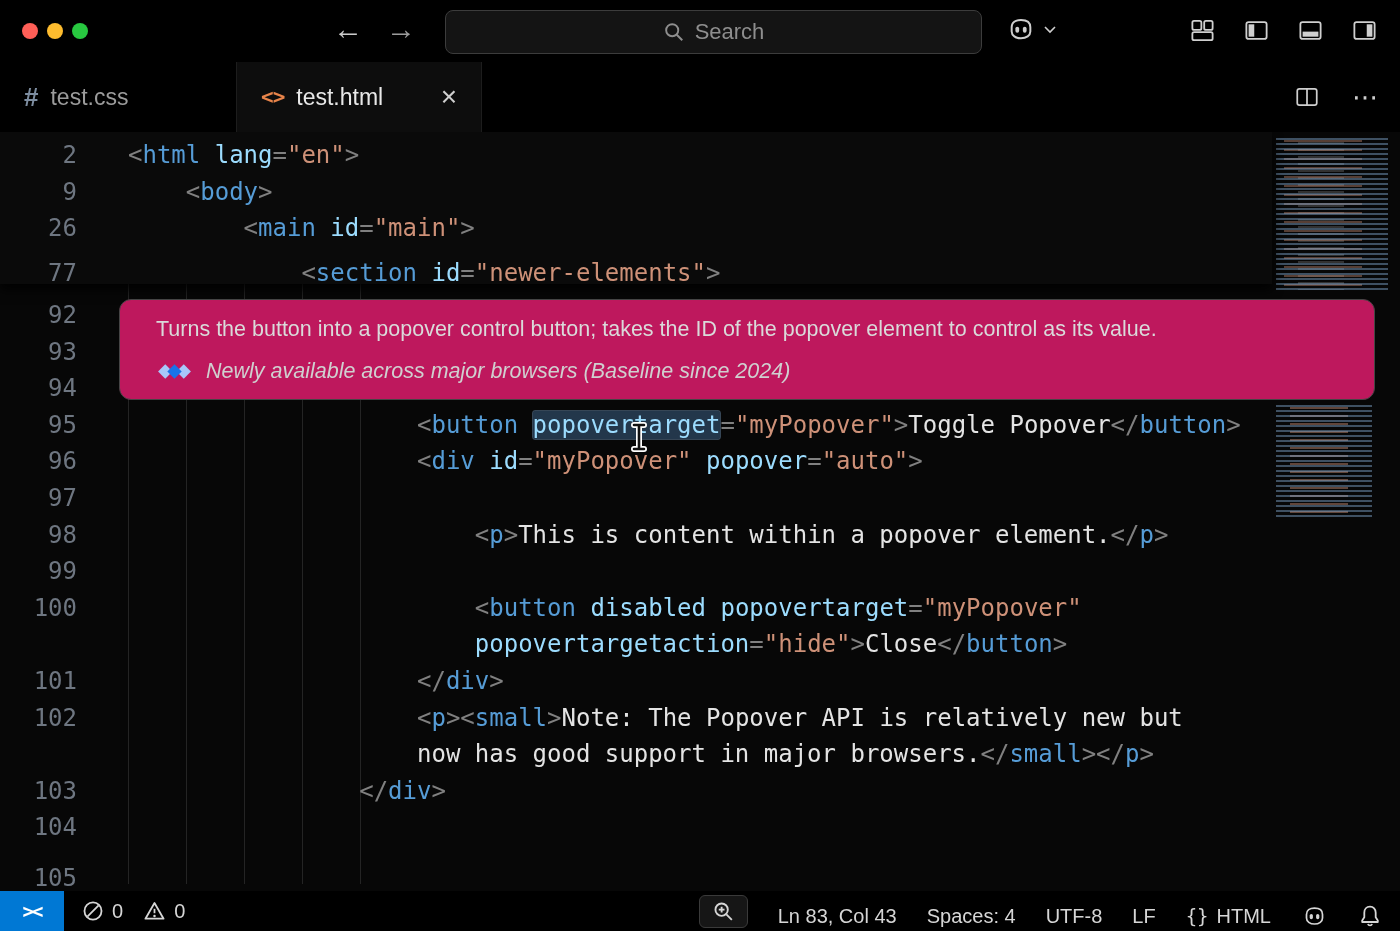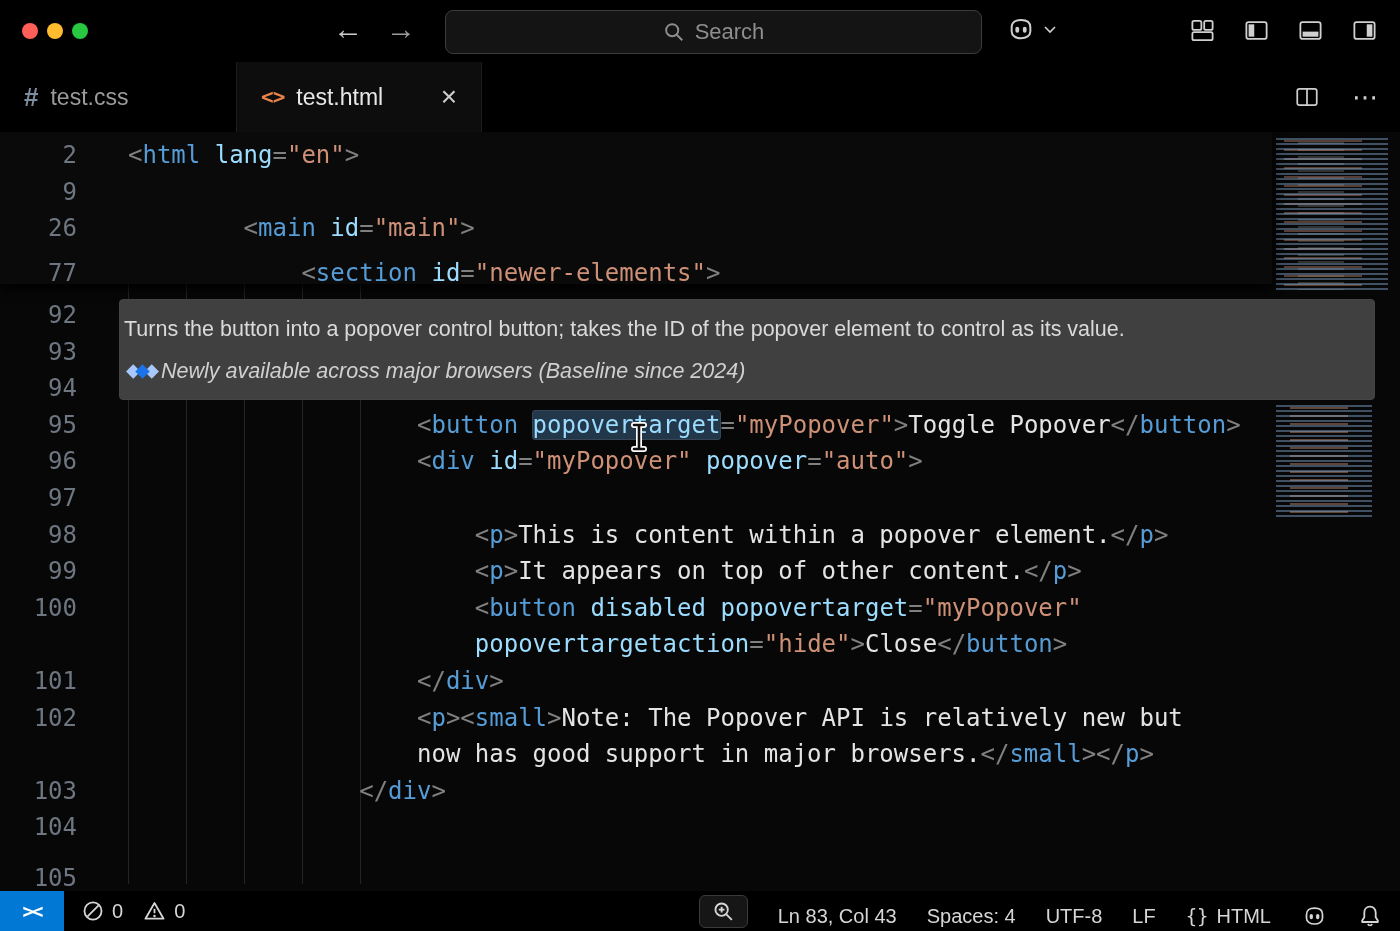--- a/index.html
+++ b/index.html
@@ -57,24 +57,24 @@
     background-position:0 0,8px 2px,22px 4px;}
   .mm-b2{top:273px;height:112px;
     background-image:
       repeating-linear-gradient(180deg, rgba(130,170,210,.45) 0 2px, transparent 2px 5px),
       repeating-linear-gradient(180deg, rgba(206,145,120,.45) 0 2px, transparent 2px 8px);
     background-size:96px 100%,58px 100%;
     background-position:0 0,14px 2px;}
 
   
   .tooltip{position:absolute;left:119px;top:167px;width:1256px;box-sizing:border-box;
-    background:#404040;border:1px solid #454545;border-radius:4px;
-    padding:17px 20px 15px 4px;z-index:10;}
+    background:#be185d;border:1px solid #454545;border-radius:12px;
+    padding:17px 20px 15px 36px;z-index:10;}
   .tt-line1{font-size:21.5px;color:#dadada;}
-  .tt-line2{margin-top:17px;display:flex;align-items:center;
+  .tt-line2{margin-top:17px;display:flex;align-items:center;gap:13px;
     font-size:21.5px;font-style:italic;color:#d0d0d0;}
 
   
   .mouse{position:absolute;left:629px;top:289px;z-index:20;pointer-events:none;}
 
   
   .statusbar{position:absolute;left:0;right:0;bottom:0;height:40px;background:#000;
     display:flex;align-items:center;font-size:20px;color:#d6d6d6;}
   .remote{width:64px;height:40px;background:#0078d4;color:#fff;display:flex;
     align-items:center;justify-content:center;font-size:19px;font-weight:bold;
@@ -188,21 +188,20 @@
       </div>
       <div class="crow" style="top: 348px;">
         <span class="lnum">97</span>
       </div>
       <div class="crow" style="top: 384.6px;">
         <span class="lnum">98</span>
         <span class="ltext">                        <span class="tok p">&lt;</span><span class="tok tag">p</span><span class="tok p">&gt;</span><span class="tok txt">This is content within a popover element.</span><span class="tok p">&lt;/</span><span class="tok tag">p</span><span class="tok p">&gt;</span></span>
       </div>
       <div class="crow" style="top: 421.2px;">
         <span class="lnum">99</span>
-        <span class="ltext">                        <span class="tok p">&lt;</span><span class="tok tag">p</span><span class="tok p">&gt;</span><span class="tok txt">It appears on top of other content.</span><span class="tok p">&lt;/</span><span class="tok tag">p</span><span class="tok p">&gt;</span></span>
       </div>
       <div class="crow" style="top: 457.8px;">
         <span class="lnum">100</span>
         <span class="ltext">                        <span class="tok p">&lt;</span><span class="tok tag">button</span><span class="tok pl"> </span><span class="tok attr">disabled</span><span class="tok pl"> </span><span class="tok attr">popovertarget</span><span class="tok p">=</span><span class="tok str">"myPopover"</span></span>
       </div>
       <div class="crow" style="top: 494.4px;">
         <span class="lnum"></span>
         <span class="ltext">                        <span class="tok attr">popovertargetaction</span><span class="tok p">=</span><span class="tok str">"hide"</span><span class="tok p">&gt;</span><span class="tok txt">Close</span><span class="tok p">&lt;/</span><span class="tok tag">button</span><span class="tok p">&gt;</span></span>
       </div>
       <div class="crow" style="top: 531px;">
@@ -231,20 +230,21 @@
     </div>
 
   <div class="sticky">
     <div>
         <div class="crow" style="top: 5px;">
           <span class="lnum">2</span>
           <span class="ltext"><span class="tok p">&lt;</span><span class="tok tag">html</span><span class="tok pl"> </span><span class="tok attr">lang</span><span class="tok p">=</span><span class="tok str">"en"</span><span class="tok p">&gt;</span></span>
         </div>
         <div class="crow" style="top: 41.6px;">
           <span class="lnum">9</span>
+          <span class="ltext">    <span class="tok p">&lt;</span><span class="tok tag">body</span><span class="tok p">&gt;</span></span>
         </div>
         <div class="crow" style="top: 78.2px;">
           <span class="lnum">26</span>
           <span class="ltext">        <span class="tok p">&lt;</span><span class="tok tag">main</span><span class="tok pl"> </span><span class="tok attr">id</span><span class="tok p">=</span><span class="tok str">"main"</span><span class="tok p">&gt;</span></span>
         </div>
         <div class="crow" style="top: 114.8px; margin-top: 8px;">
           <span class="lnum">77</span>
           <span class="ltext">            <span class="tok p">&lt;</span><span class="tok tag">section</span><span class="tok pl"> </span><span class="tok attr">id</span><span class="tok p">=</span><span class="tok str">"newer-elements"</span><span class="tok p">&gt;</span></span>
         </div>
       </div>

